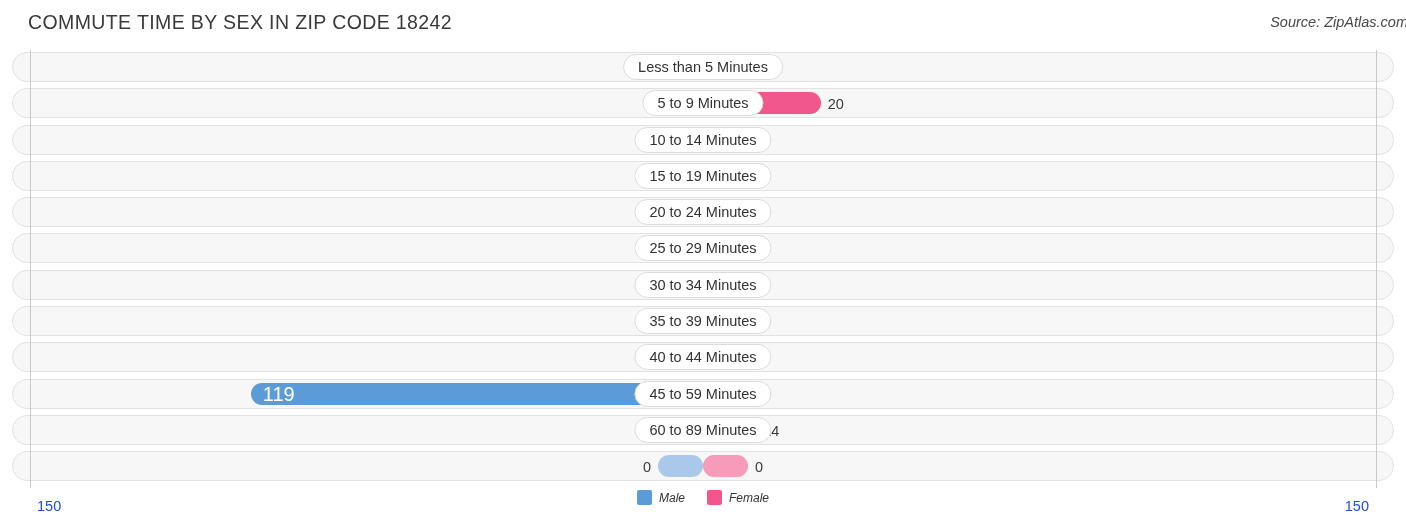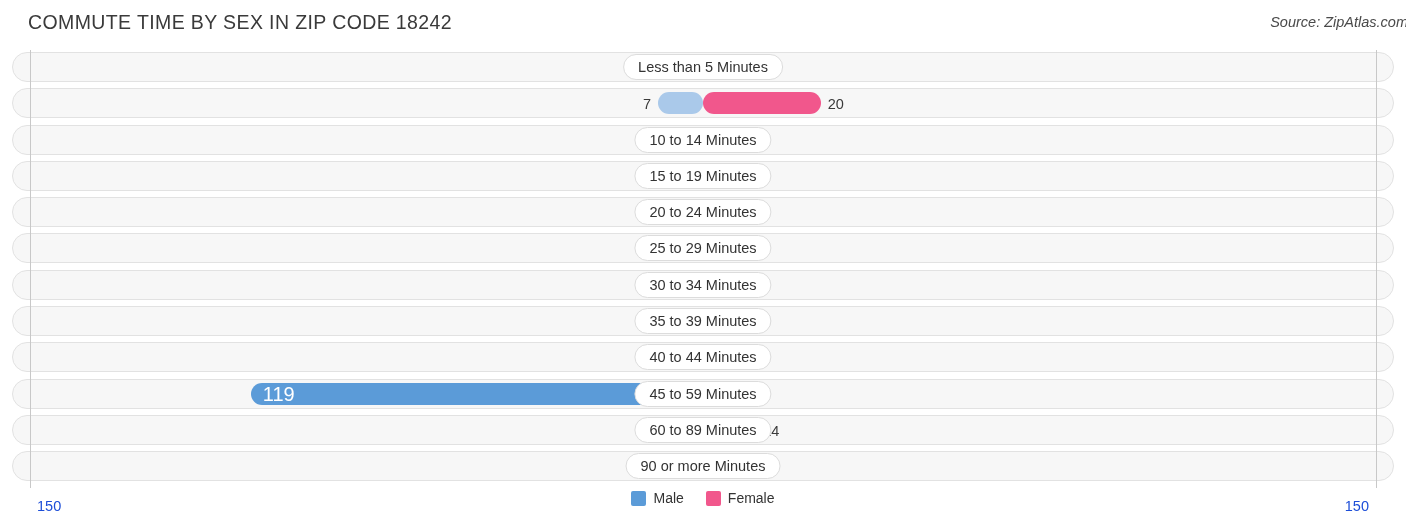--- a/index.html
+++ b/index.html
@@ -200,23 +200,24 @@
     align-items: center;
     gap: 7px;
   }
   .legend-swatch {
     width: 15px;
     height: 15px;
     border-radius: 2px;
     display: inline-block;
   }
   .legend-label {
-    font-size: 14px;
+    font-size: 12px;
     color: #333333;
     white-space: nowrap;
+    font-style: italic;
   }
 </style>
 </head>
 <body>
 
 <div class="chart-root">
 
   <div class="header">
     <div class="chart-title">COMMUTE TIME BY SEX IN ZIP CODE 18242</div>
     <div class="chart-source">Source: ZipAtlas.com</div>
@@ -236,20 +237,21 @@
             <div class="cat-capsule" style="left: 703px;">Less than 5 Minutes</div>
           </div>
         </div>
         <div class="row">
           <div class="track"></div>
           <div class="bar-layer">
             <div class="bar male" style="left: 658px; width: 45px;"></div>
             <div class="val male-val" style="right: 755px;">7</div>
             <div class="bar female strong" style="left: 703px; width: 117.8px;"></div>
             <div class="val female-val" style="left: 827.8px;">20</div>
+            <div class="cat-capsule" style="left: 703px;">5 to 9 Minutes</div>
           </div>
         </div>
         <div class="row">
           <div class="track"></div>
           <div class="bar-layer">
             <div class="bar male" style="left: 658px; width: 45px;"></div>
             <div class="val male-val" style="right: 755px;">4</div>
             <div class="bar female" style="left: 703px; width: 45px;"></div>
             <div class="val female-val" style="left: 755px;">0</div>
             <div class="cat-capsule" style="left: 703px;">10 to 14 Minutes</div>
@@ -336,21 +338,20 @@
             <div class="cat-capsule" style="left: 703px;">60 to 89 Minutes</div>
           </div>
         </div>
         <div class="row">
           <div class="track"></div>
           <div class="bar-layer">
             <div class="bar male" style="left: 658px; width: 45px;"></div>
             <div class="val male-val" style="right: 755px;">0</div>
             <div class="bar female" style="left: 703px; width: 45px;"></div>
             <div class="val female-val" style="left: 755px;">0</div>
-            <div class="cat-capsule" style="left: 703px;">90 or more Minutes</div>
           </div>
         </div>
       </div>
   </div>
 
   <div class="footer">
     <div class="axis-label left">150</div>
     <div class="axis-label right">150</div>
     <div class="legend" id="legend-container">
         <div class="legend-item">

